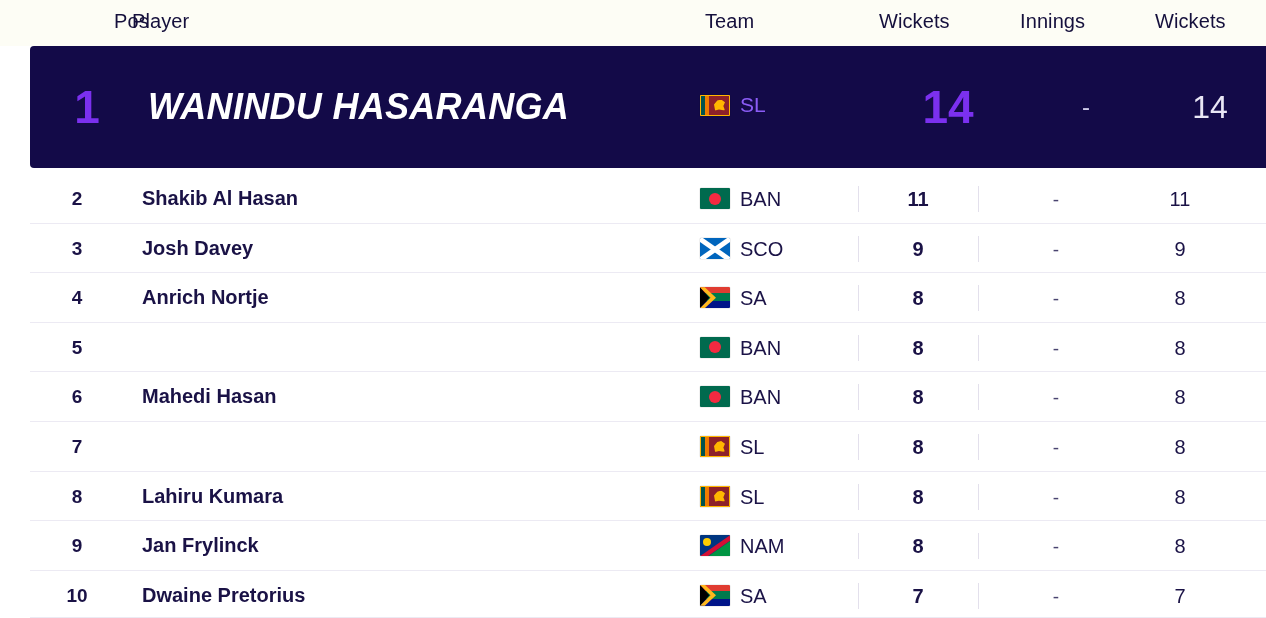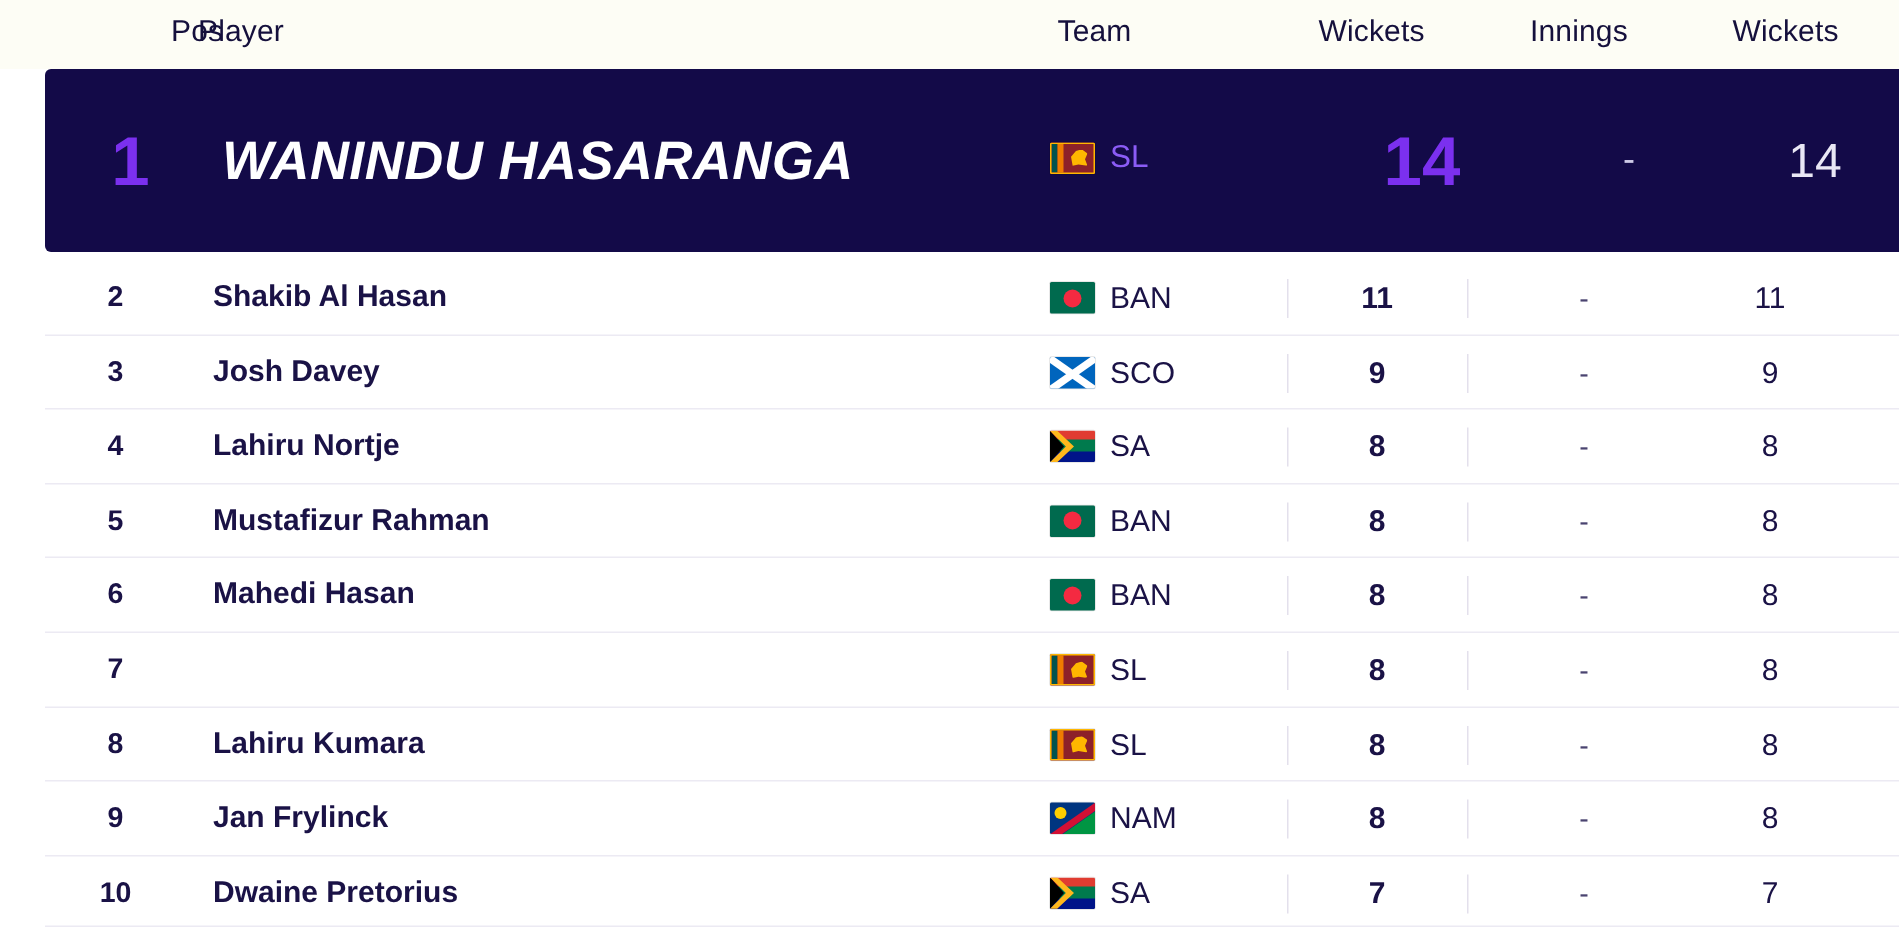--- a/index.html
+++ b/index.html
@@ -337,40 +337,39 @@
             <span class="r-team">SCO</span>
           </div>
           <div class="divider div-a"></div>
           <div class="divider div-b"></div>
           <div class="r-wkts">9</div>
           <div class="r-inns">-</div>
           <div class="r-wkts2">9</div>
         </div>
         <div class="row" style="top: 227.2px;">
           <div class="r-pos">4</div>
-          <div class="r-name">Lahiru Nortje</div>
+          <div class="r-name">Anrich Nortje</div>
           <div class="r-teamwrap">
             <span class="flag flag-sa">
               <i class="sa-r"></i>
               <i class="sa-g"></i>
               <i class="sa-b"></i>
               <i class="sa-tri"></i>
               <i class="sa-triy"></i>
             </span>
             <span class="r-team">SA</span>
           </div>
           <div class="divider div-a"></div>
           <div class="divider div-b"></div>
           <div class="r-wkts">8</div>
           <div class="r-inns">-</div>
           <div class="r-wkts2">8</div>
         </div>
         <div class="row" style="top: 276.8px;">
           <div class="r-pos">5</div>
-          <div class="r-name">Mustafizur Rahman</div>
           <div class="r-teamwrap">
             <span class="flag flag-ban">
               <i class="ban-c"></i>
             </span>
             <span class="r-team">BAN</span>
           </div>
           <div class="divider div-a"></div>
           <div class="divider div-b"></div>
           <div class="r-wkts">8</div>
           <div class="r-inns">-</div>

